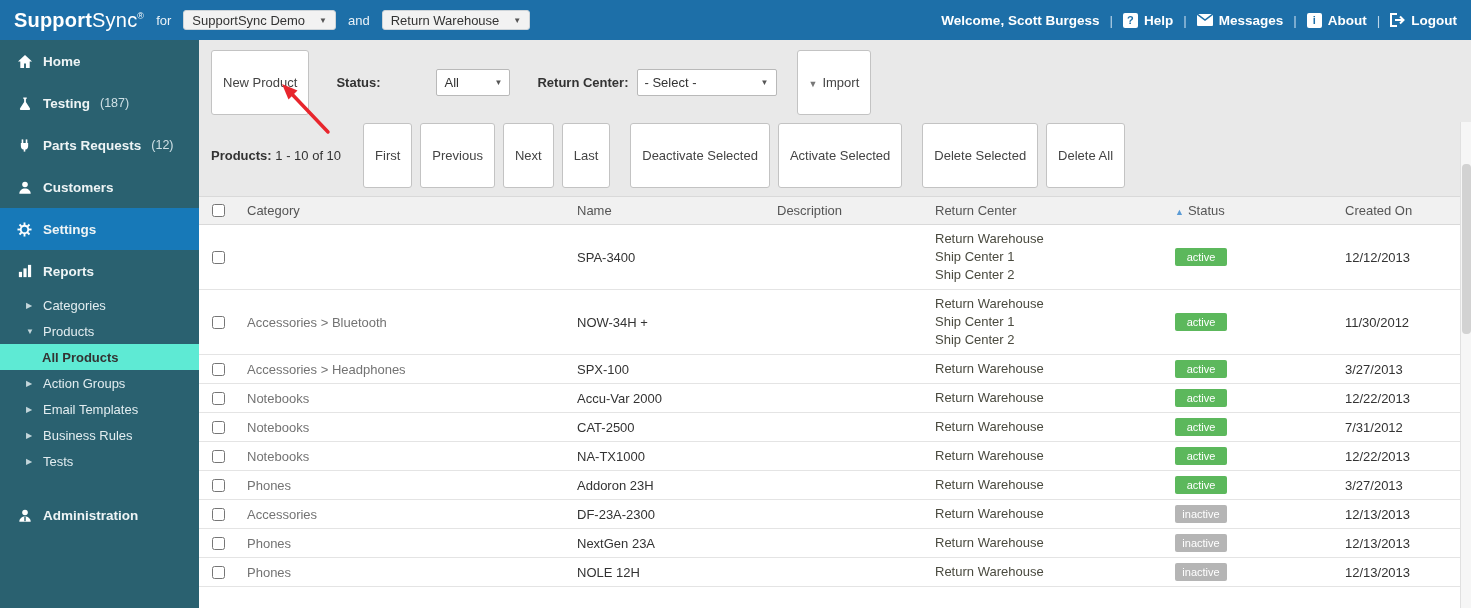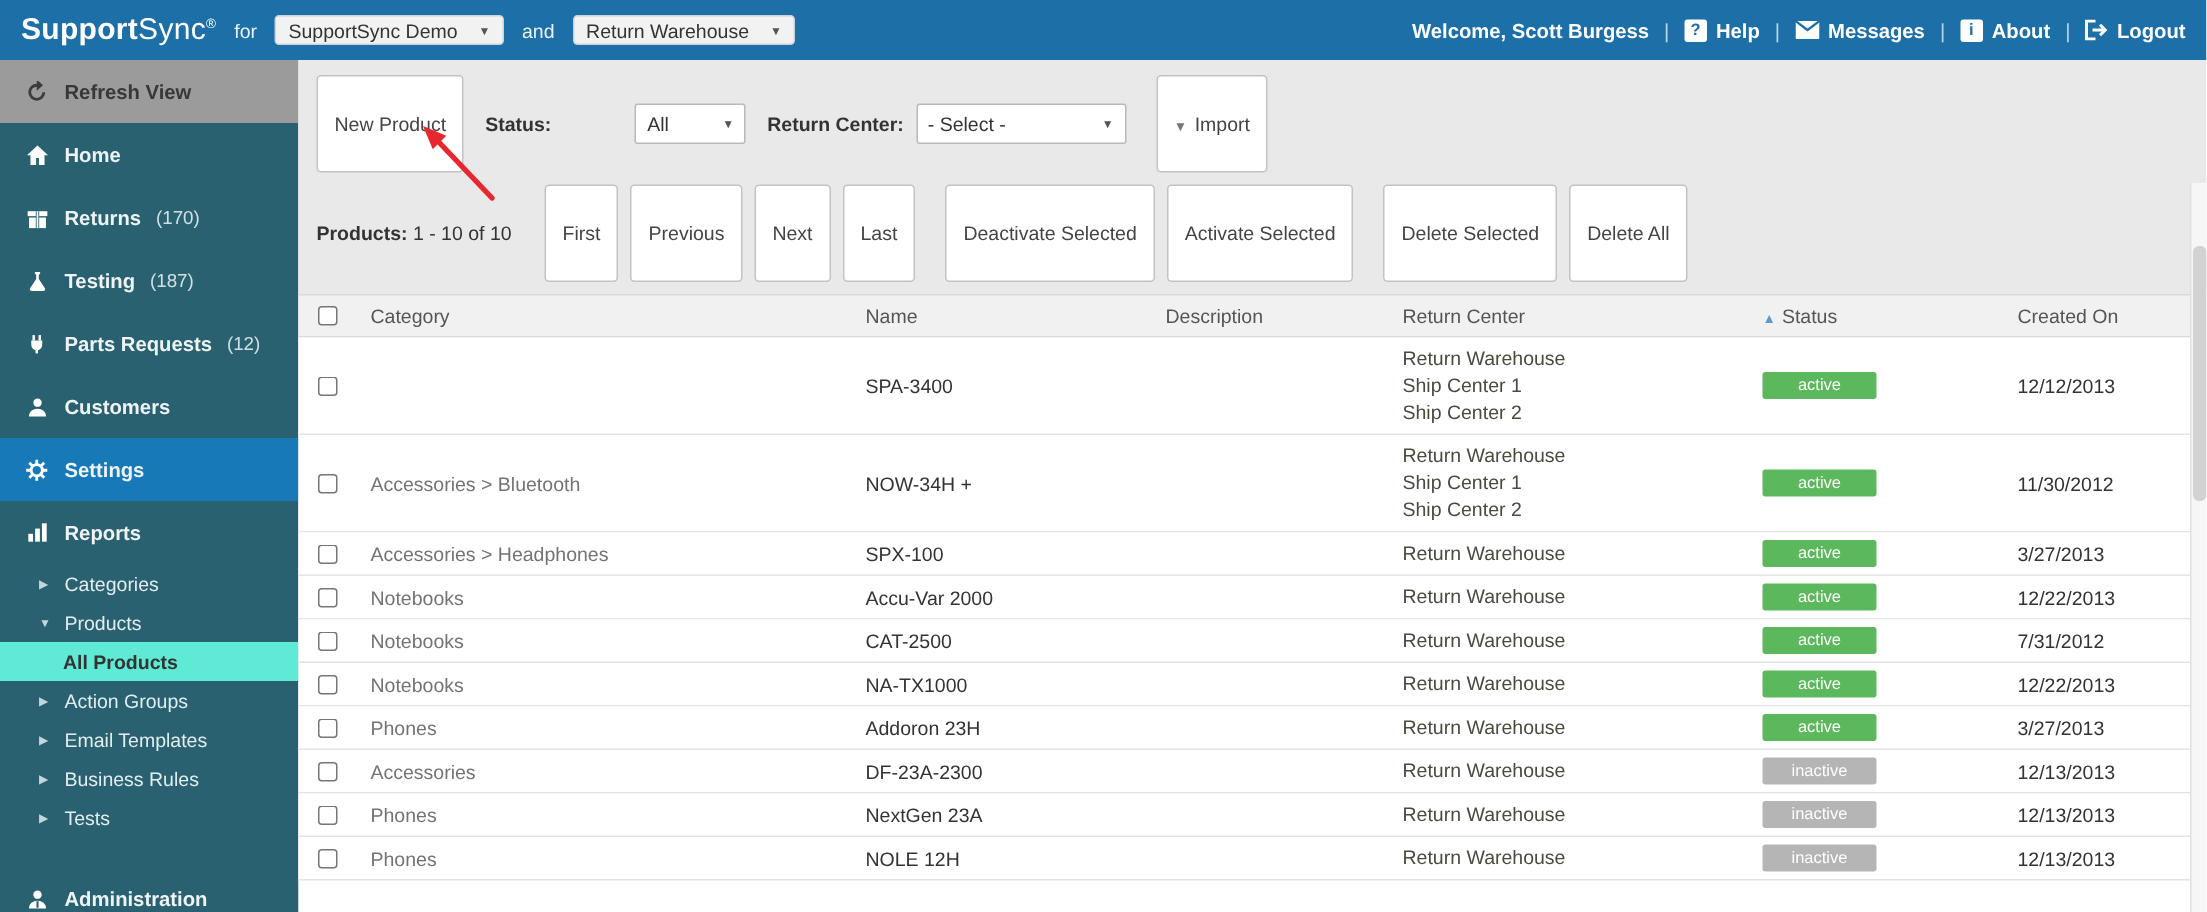--- a/index.html
+++ b/index.html
@@ -70,21 +70,21 @@
   
   .main { position:absolute; left:199px; top:40px; right:0; bottom:0; background:#fff; }
   .toolbar-band { background:#e9e9e9; padding:10px 12px 8px 12px; }
   .tb-row { display:flex; align-items:center; gap:8px; }
   .tb-row + .tb-row { margin-top:8px; }
   .btn {
     background:#ffffff; border:1px solid #c3c3c3; border-radius:3px;
     padding:24px 11px; font-size:13px; color:#444; cursor:pointer; white-space:nowrap;
     font-family:"Liberation Sans", sans-serif;
   }
-  .lbl { font-weight:bold; color:#333; margin-left:6px;text-align:right; }
+  .lbl { font-weight:bold; color:#333; margin-left:19px;text-align:right; }
   .sel {
     background:#fff; border:1px solid #b9b9b9; border-radius:2px; height:27px;
     display:flex; align-items:center; justify-content:space-between;
     padding:0 7px; cursor:pointer; gap:10px;
   }
   .sel .caret { font-size:8px; color:#555; }
   .sel-status { min-width:74px;margin-left:48px; }
   .sel-rc { min-width:140px; }
   .import-ic { font-size:9px; color:#777; margin-right:5px; }
   .count-text { margin-right:14px; white-space:nowrap; }
@@ -108,21 +108,21 @@
   .thead .cell { color:#555; }
   .sort-caret { color:#5b9bd5; font-size:9px; margin-right:4px; }
   .tbody { margin-right:11px; }
   .trow {
     display:flex; align-items:center; min-height:29px;
     background:#fff; border-bottom:1px solid #e4e4e4; color:#333;
   }
   .c-rc .rc-line { line-height:18px; }
   .trow.tall { padding:5px 0; }
   .badge {
-    display:inline-block; width:76px; text-align:center; padding:3px 0;
+    display:inline-block; width:52px; text-align:center; padding:3px 0;
     font-size:11px; color:#fff; border-radius:2px;
   }
   .badge-active { background:#5cb85c; }
   .badge-inactive { background:#b5b5b5; }
   input[type=checkbox] { width:13px; height:13px; cursor:pointer; }
 
   
   .scroll-track {
     position:absolute; right:0; top:82px; bottom:0; width:11px;
     background:#f6f6f6; border-left:1px solid #e0e0e0;
@@ -182,50 +182,30 @@
             <path d="M7 1H1v12h6" stroke="#fff" stroke-width="2" fill="none"></path>
             <path d="M5 7h8M10 3.5L13.5 7 10 10.5" stroke="#fff" stroke-width="2" fill="none"></path>
           </svg>
       </span>
       <span>Logout</span>
     </span>
   </div>
 </div>
 
 <div class="sidebar">
-  <div class="refresh-band">
-    <span class="sicon">
-      <svg width="15" height="15" viewBox="0 0 16 16">
-          <path d="M8 2a6 6 0 1 0 6 6h-2a4 4 0 1 1-4-4v3l4.5-4L8 -1z" fill="#3c3c3c"></path>
-        </svg>
-    </span>
-    <span>Refresh View</span>
-  </div>
 
   <div class="side-item">
     <span class="sicon">
       <svg width="16" height="15" viewBox="0 0 16 16">
           <path d="M8 1L0.5 8h2.5v7h4v-5h2v5h4V8h2.5z" fill="#fff"></path>
         </svg>
     </span>
     <span>Home</span>
   </div>
 
-  <div class="side-item">
-    <span class="sicon">
-      <svg width="16" height="15" viewBox="0 0 16 16">
-          <rect x="1" y="3" width="14" height="3.5" fill="#fff"></rect>
-          <rect x="2" y="7.5" width="12" height="7.5" fill="#fff"></rect>
-          <rect x="6.8" y="3" width="2.4" height="12" fill="#2a6170"></rect>
-          <rect x="7.4" y="3" width="1.2" height="12" fill="#fff"></rect>
-        </svg>
-    </span>
-    <span>Returns</span>
-    <span class="scount">(170)</span>
-  </div>
 
   <div class="side-item">
     <span class="sicon">
       <svg width="14" height="15" viewBox="0 0 16 16">
           <path d="M6 1h4v1.2L9 3v3.2l4.6 7.2c.7 1-.1 2.1-1.2 2.1H3.6c-1.1 0-1.9-1.1-1.2-2.1L7 6.2V3L6 2.2z" fill="#fff"></path>
         </svg>
     </span>
     <span>Testing</span>
     <span class="scount">(187)</span>
   </div>

